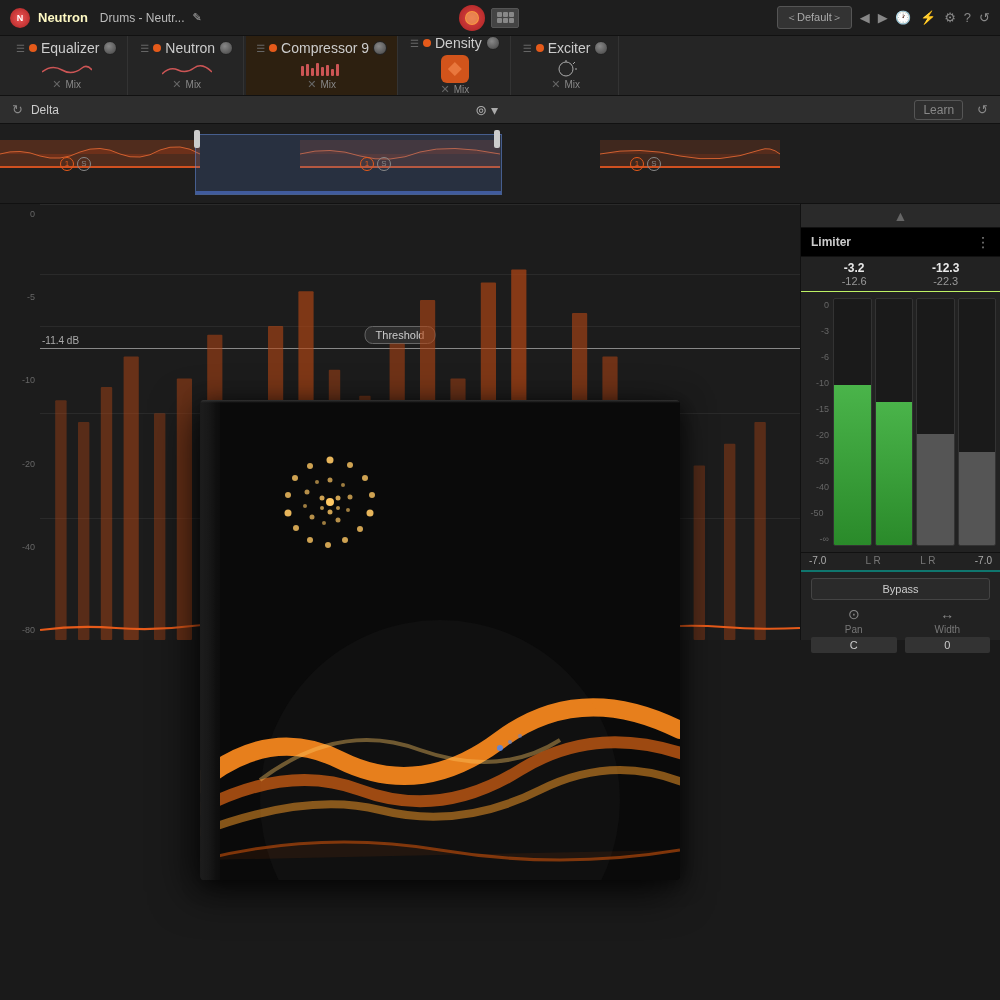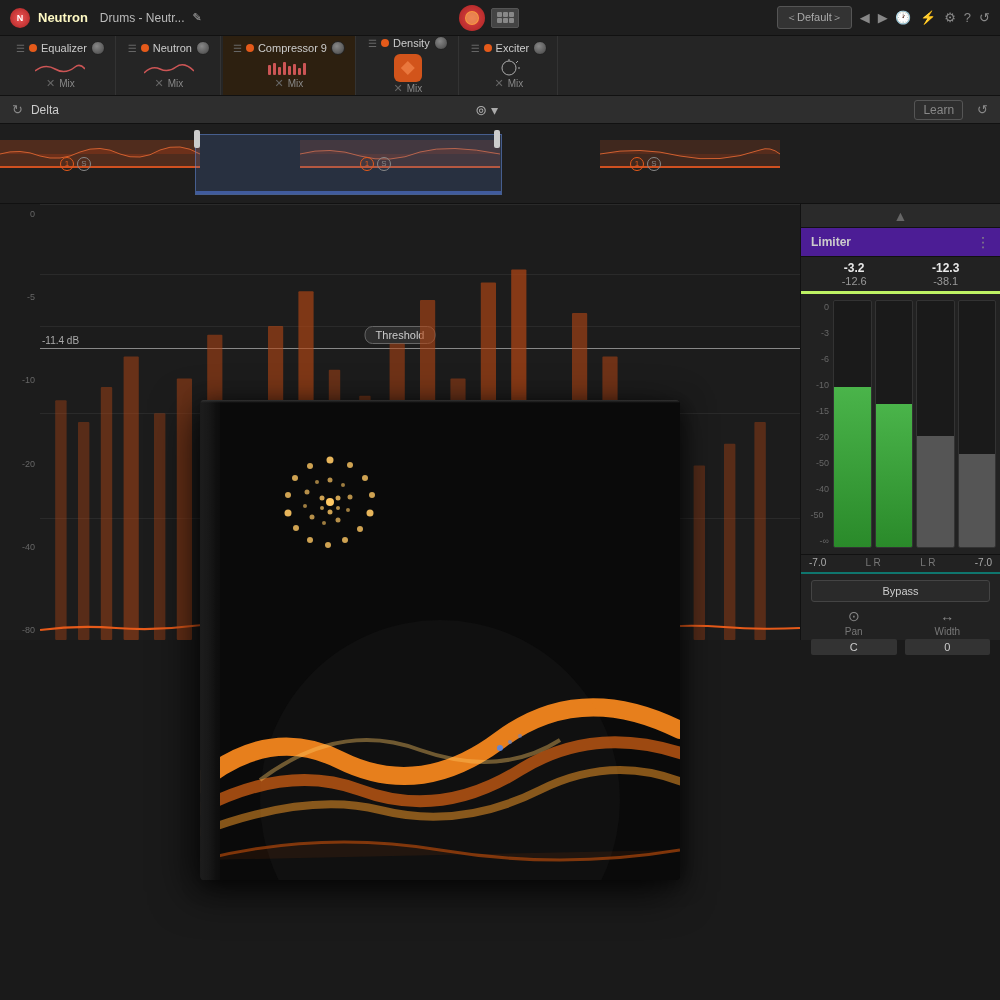--- a/index.html
+++ b/index.html
@@ -84,21 +84,21 @@
       gap: 4px;
       margin-bottom: 4px;
     }
     .module-indicator {
       width: 8px; height: 8px;
       background: #e55a1a;
       border-radius: 50%;
     }
     .module-name {
       color: #ccc;
-      font-size: 11px;
+      font-size: 14px;
     }
     .module-knob {
       width: 14px; height: 14px;
       background: radial-gradient(circle at 40% 35%, #888, #444);
       border-radius: 50%;
       border: 1px solid #222;
     }
     .module-bottom {
       display: flex; align-items: center; gap: 4px;
     }
@@ -343,21 +343,21 @@
     }
 
     
     .right-panel {
       width: 200px;
       background: #222;
       border-left: 1px solid #111;
       flex-shrink: 0;
     }
     .limiter-header {
-      background: #4c1d95;
+      background: #000000;
       padding: 6px 10px;
       display: flex;
       align-items: center;
       justify-content: space-between;
       border-bottom: 1px solid #111;
     }
     .limiter-title {
       color: #ccc;
       font-size: 12px;
       font-weight: 600;
@@ -744,28 +744,28 @@
 
     <div class="right-panel">
       <div style="height:24px;background:#2a2a2a;display:flex;align-items:center;justify-content:center;border-bottom:1px solid #111;">
         <span style="color:#666;font-size:14px;">▲</span>
       </div>
       <div class="limiter-header">
         <span class="limiter-title">Limiter</span>
         <span class="limiter-menu">⋮</span>
       </div>
 
-      <div style="display:flex;justify-content:space-around;padding:4px 8px;border-bottom:3px solid #bef264;">
+      <div style="display:flex;justify-content:space-around;padding:4px 8px;border-bottom:1px solid #bef264;">
         <div style="display:flex;flex-direction:column;align-items:center;">
           <span style="color:#e8e8e8;font-size:12px;font-weight:600;">-3.2</span>
           <span style="color:#999;font-size:11px;">-12.6</span>
         </div>
         <div style="display:flex;flex-direction:column;align-items:center;">
           <span style="color:#e8e8e8;font-size:12px;font-weight:600;">-12.3</span>
-          <span style="color:#999;font-size:11px;">-38.1</span>
+          <span style="color:#999;font-size:11px;">-22.3</span>
         </div>
       </div>
 
       <div style="display:flex;padding:6px 4px;gap:4px;height:260px;">
 
         <div style="width:24px;display:flex;flex-direction:column;justify-content:space-between;padding:2px 0;">
           <span style="color:#666;font-size:9px;text-align:right;">0</span>
           <span style="color:#666;font-size:9px;text-align:right;">-3</span>
           <span style="color:#666;font-size:9px;text-align:right;">-6</span>
           <span style="color:#666;font-size:9px;text-align:right;">-10</span>

